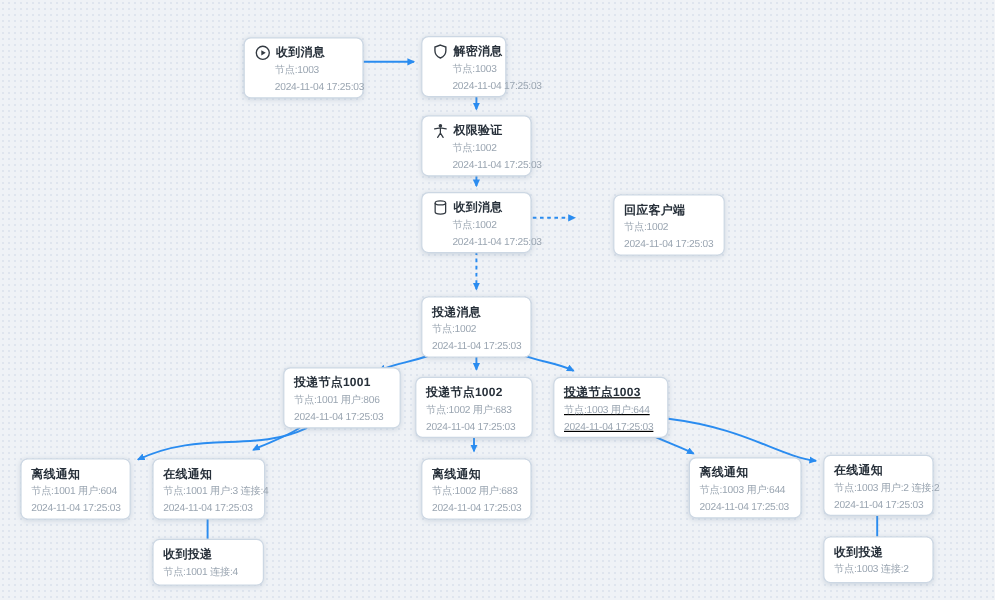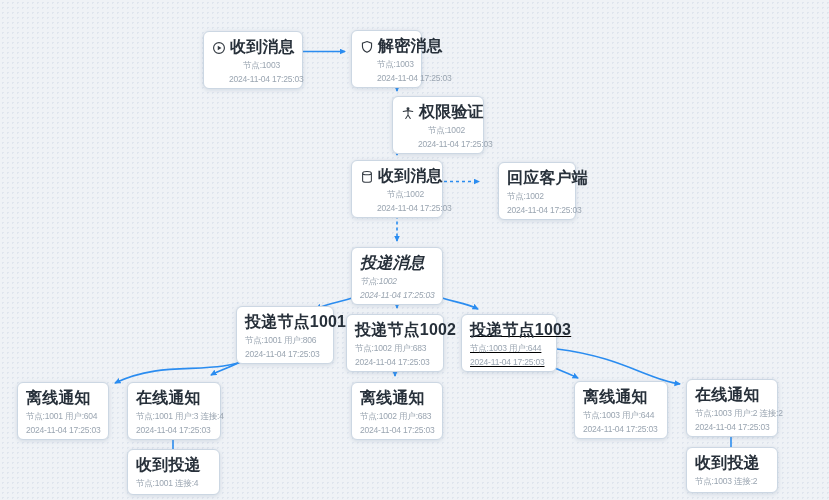--- a/index.html
+++ b/index.html
@@ -19,24 +19,24 @@
   .node{
     position:absolute;box-sizing:border-box;
     background:#ffffff;border:1px solid #ccd7e3;border-radius:6px;
     box-shadow:0 1px 4px rgba(130,150,175,.28);
     padding:5px 8px 4px 8px;cursor:pointer;
   }
   .node .trow{display:flex;align-items:center;gap:4px;}
   .node .icon{width:14px;height:14px;flex:0 0 14px;display:inline-flex;}
   .node .icon svg{width:14px;height:14px;}
   .node .title{
-    font-weight:bold;font-size:16px;color:#27303a;white-space:nowrap;letter-spacing:.2px;
+    font-weight:bold;font-size:10px;color:#27303a;white-space:nowrap;letter-spacing:.2px;
   }
   .node .lines{margin-top:1px;}
-  .node.has-icon .lines{padding-left:17px;text-align:center;}
+  .node.has-icon .lines{padding-left:17px;}
   .node .line{
     font-size:8.5px;color:#9aa5b1;white-space:nowrap;
     margin-top:2px;letter-spacing:-0.2px;
   }
 </style>
 </head>
 <body>
 
 <div class="canvas">
   <svg class="edges">
@@ -84,21 +84,21 @@
               <path d="M8 1.8l5.2 1.9v3.5c0 3.2-2.2 5.7-5.2 6.9-3-1.2-5.2-3.7-5.2-6.9V3.7z" fill="none" stroke="#333a42" stroke-width="1.3"></path>
             </svg>
           </span>
       <span class="title">解密消息</span>
     </div>
     <div class="lines">
           <div class="line">节点:1003</div>
           <div class="line">2024-11-04 17:25:03</div>
         </div>
   </div>
-      <div class="node has-icon" style="left: 351px; top: 96px; width: 92px; min-height: 43px; margin-left: 41px;">
+      <div class="node has-icon" style="left: 351px; top: 96px; width: 92px; min-height: 43px;">
     <div class="trow">
       <span class="icon">
             <svg viewBox="0 0 16 16">
               <circle cx="8" cy="3.2" r="1.7" fill="#333a42"></circle>
               <path d="M2.5 6.2l5.5-.9 5.5.9M8 5.3v5M8 10.3l-2.6 4M8 10.3l2.6 4" fill="none" stroke="#333a42" stroke-width="1.2" stroke-linecap="round"></path>
             </svg>
           </span>
       <span class="title">权限验证</span>
     </div>
     <div class="lines">
@@ -114,31 +114,31 @@
               <path d="M3 3.6v8.6c0 1.05 2.24 1.9 5 1.9s5-.85 5-1.9V3.6" fill="none" stroke="#333a42" stroke-width="1.2"></path>
             </svg>
           </span>
       <span class="title">收到消息</span>
     </div>
     <div class="lines">
           <div class="line">节点:1002</div>
           <div class="line">2024-11-04 17:25:03</div>
         </div>
   </div>
-      <div class="node" style="left: 498px; top: 162px; width: 78px; min-height: 40px;">
+      <div class="node" style="left: 511px; top: 162px; width: 93px; min-height: 40px;">
     <div class="trow">
 
       <span class="title">回应客户端</span>
     </div>
     <div class="lines">
           <div class="line">节点:1002</div>
           <div class="line">2024-11-04 17:25:03</div>
         </div>
   </div>
-      <div class="node" style="left: 351px; top: 247px; width: 92px; min-height: 43px; font-style: italic;">
+      <div class="node" style="left: 351px; top: 247px; width: 92px; min-height: 43px;">
     <div class="trow">
 
       <span class="title">投递消息</span>
     </div>
     <div class="lines">
           <div class="line">节点:1002</div>
           <div class="line">2024-11-04 17:25:03</div>
         </div>
   </div>
       <div class="node" style="left: 236px; top: 306px; width: 98px; min-height: 42px;">

